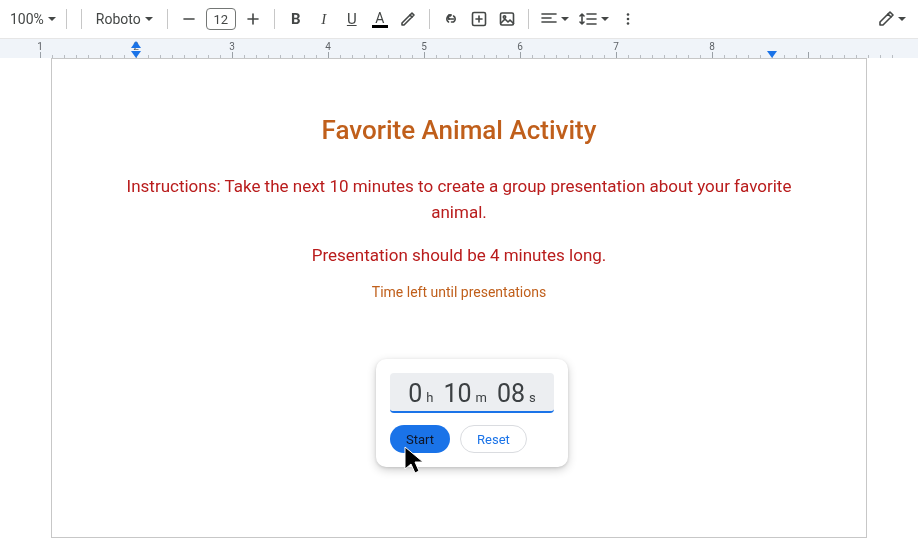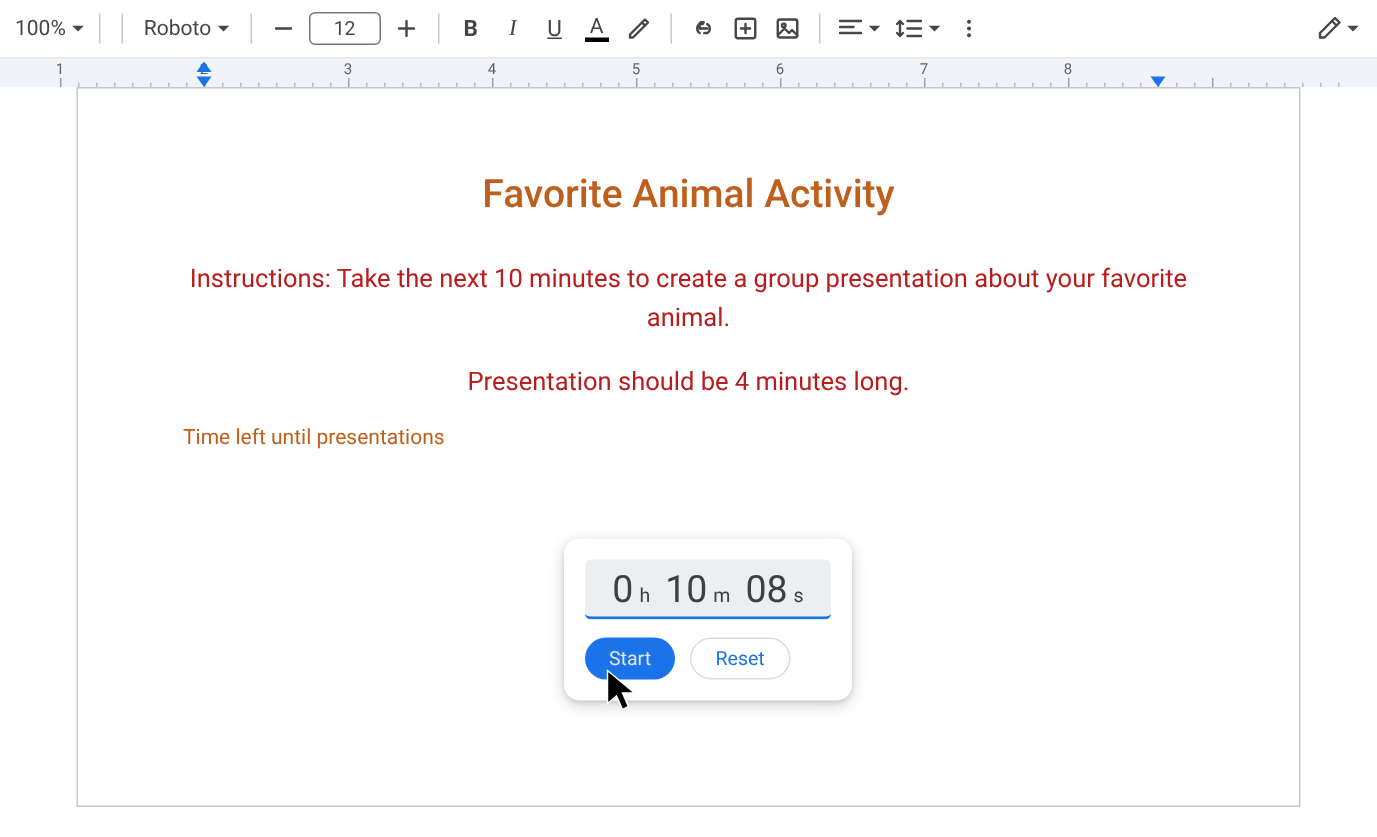--- a/index.html
+++ b/index.html
@@ -45,21 +45,21 @@
       cursor: pointer;
       color: #444746;
     }
     .tb-btn svg { display: block; }
     .tb-text { padding: 0 6px; }
     .zoom { padding-left: 2px; padding-right: 2px; }
     .dropdown-arrow { margin-left: 4px; }
     .fontsize-box {
       border: 1px solid #747775;
       border-radius: 4px;
-      width: 48px;
+      width: 30px;
       height: 22px;
       display: inline-flex;
       align-items: center;
       justify-content: center;
       font-size: 13px;
       margin: 0 4px;
     }
     .spacer { flex: 1; }
     .icon-stroke { stroke: #444746; stroke-width: 1.6; fill: none; stroke-linecap: round; stroke-linejoin: round; }
     .icon-fill { fill: #444746; }
@@ -131,20 +131,21 @@
       margin-bottom: 28px;
     }
     .doc-para {
       text-align: center;
       font-size: 17px;
       color: #b91c1c;
       line-height: 1.55;
       margin-bottom: 16px;
     }
     .doc-note {
+      text-align: center;
       font-size: 14px;
       color: #c05f1b;
       margin-bottom: 24px;
     }
     .timer-chip {
       display: flex;
       align-items: center;
       justify-content: center;
       gap: 7px;
       background: #e4e6e9;
@@ -195,21 +196,21 @@
       font-size: 13px;
       display: inline-flex;
       align-items: center;
       justify-content: center;
       cursor: pointer;
       padding: 0 16px;
       font-family: "Google Sans", Roboto, Arial, sans-serif;
     }
     .btn-primary {
       background: #1a73e8;
-      color: #e5e5e5;
+      color: #0f172a;
       border: none;
     }
     .btn-outline {
       background: #fff;
       color: #1a73e8;
       border: 1px solid #dadce0;
     }
     
     .cursor {
       position: absolute;

